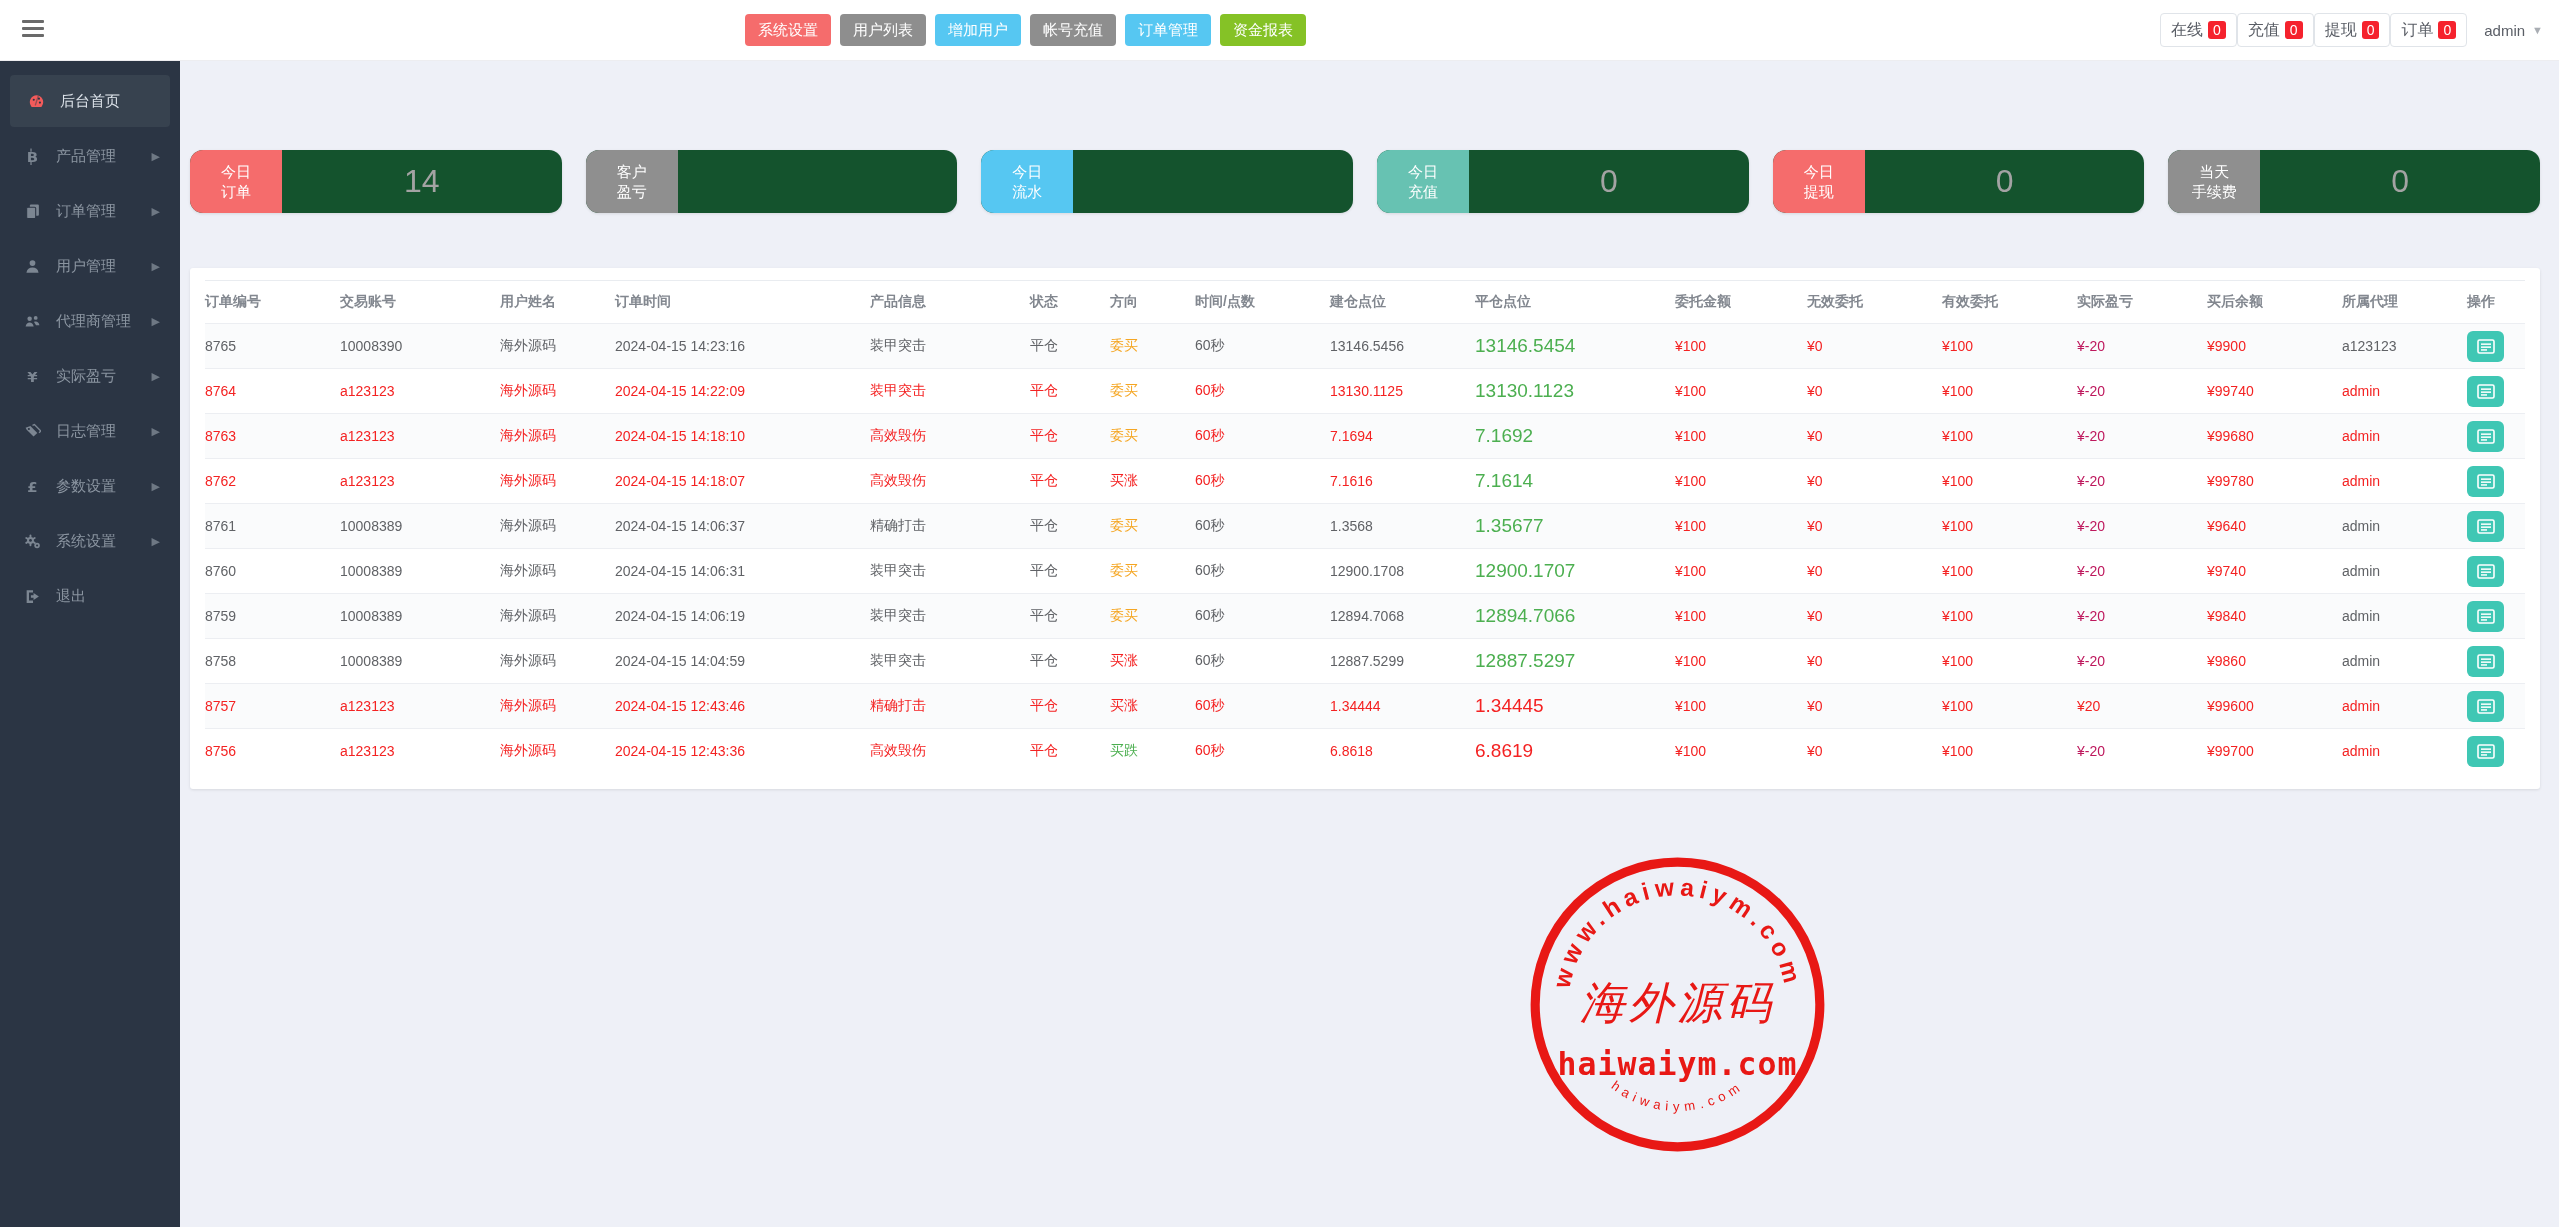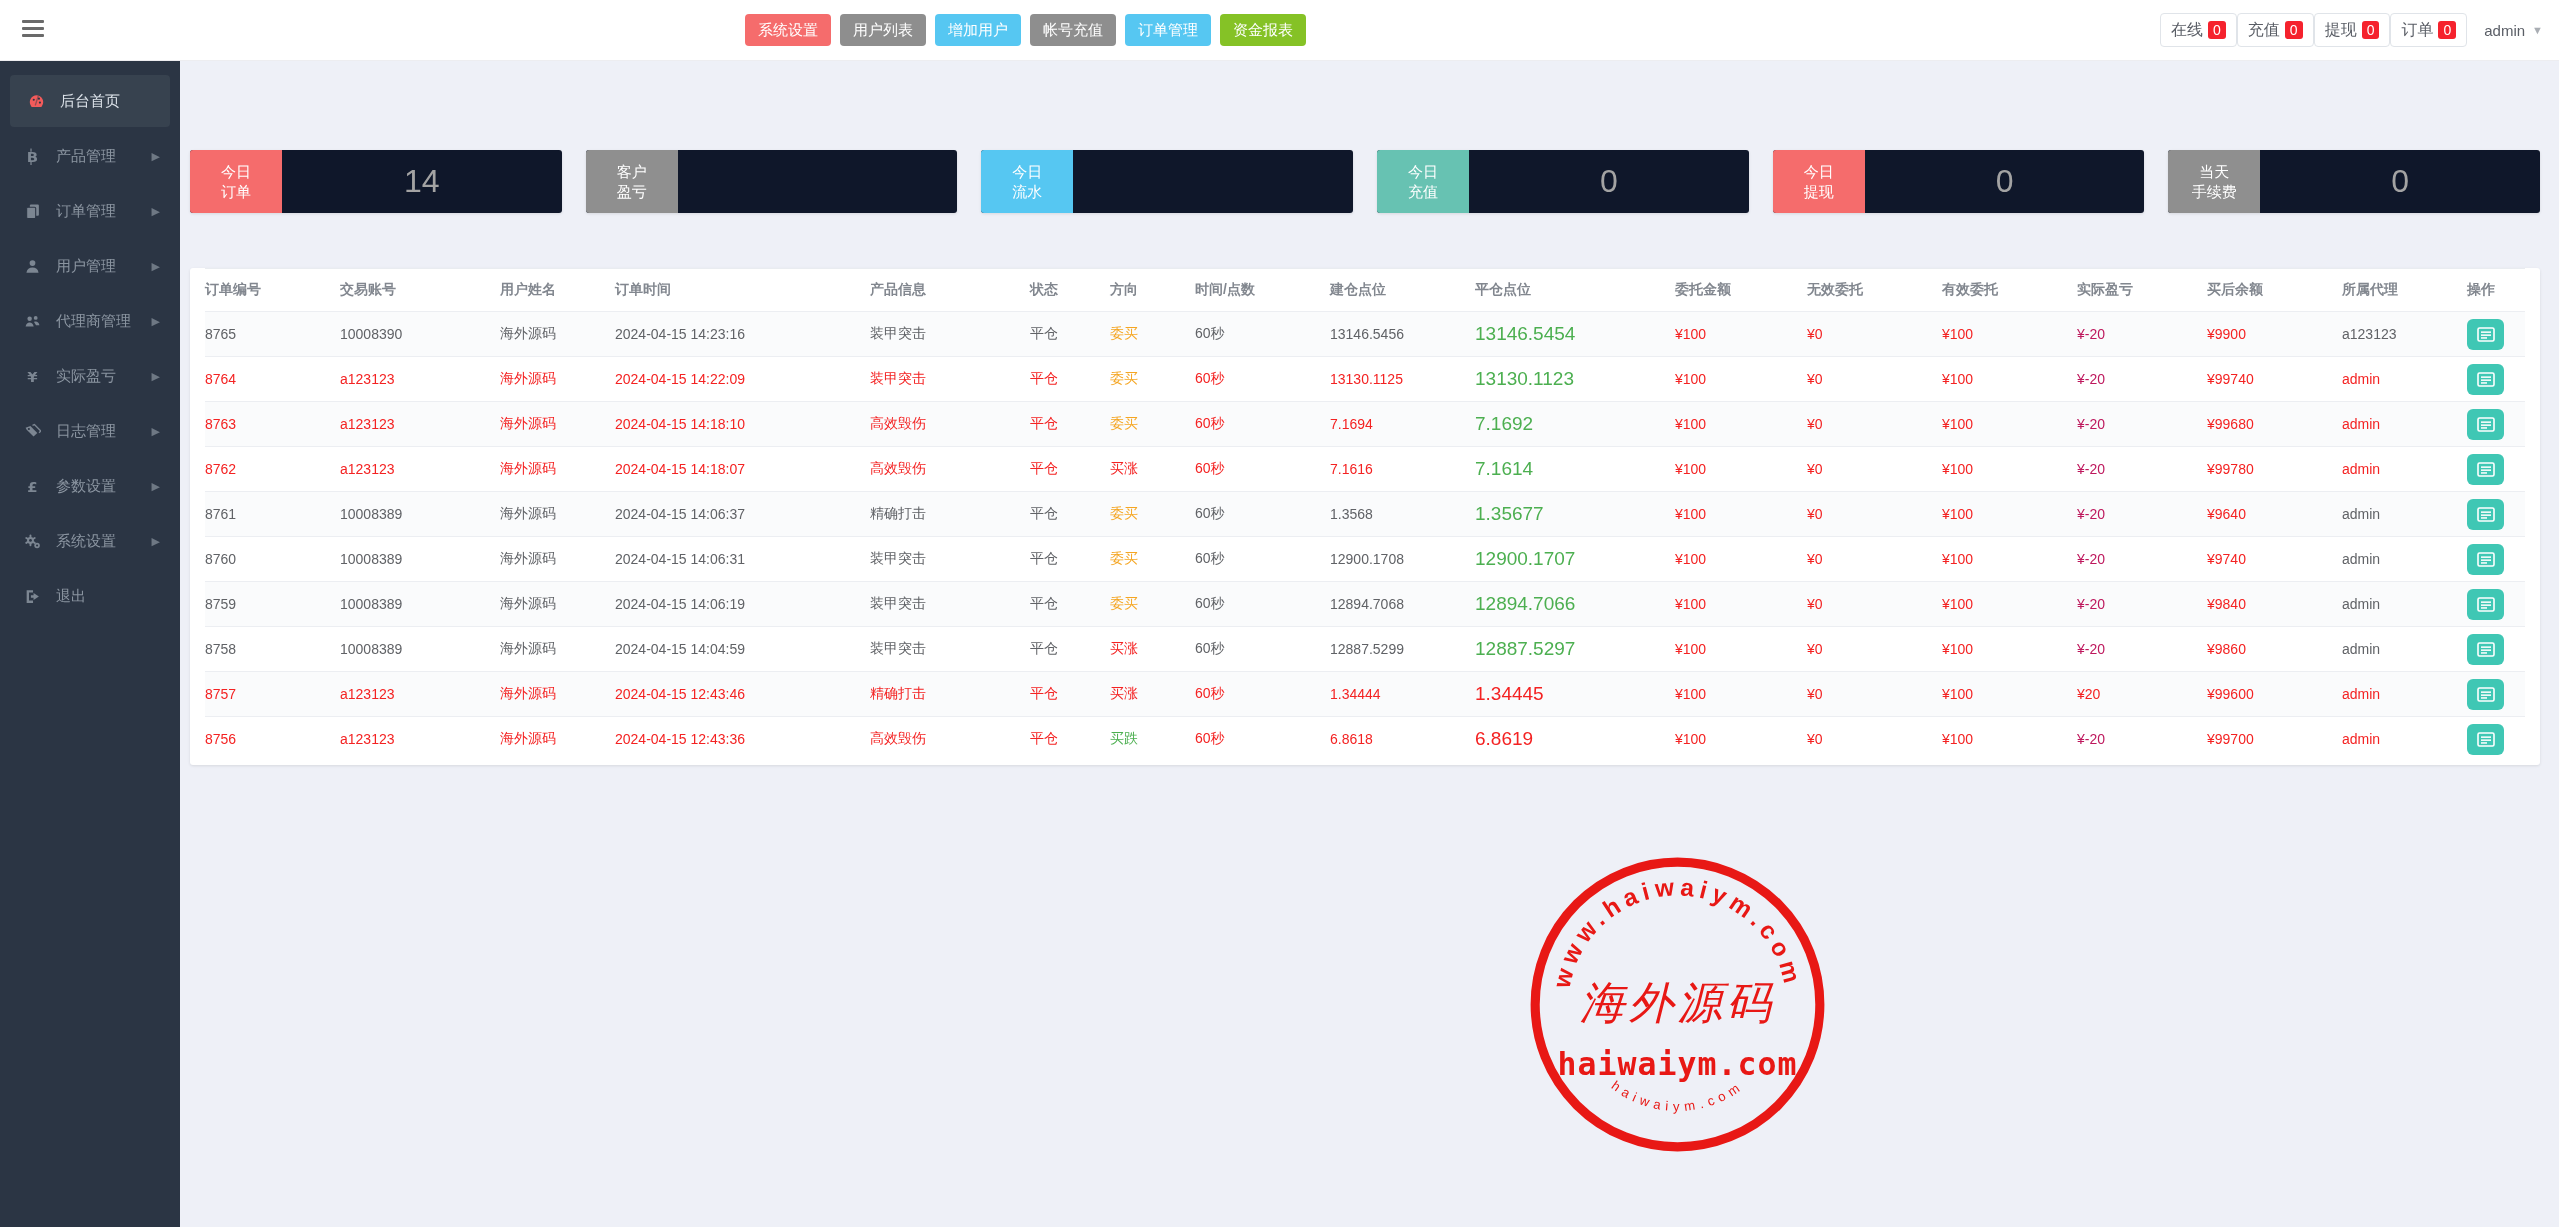--- a/index.html
+++ b/index.html
@@ -24,28 +24,28 @@
   .side-item .mi{width:17px;height:17px;margin-right:15px;color:#7c8692;flex:0 0 17px}
   .side-item .mi svg{width:17px;height:17px;display:block}
   .side-item .caret{position:absolute;right:20px;color:#6e7884;font-size:11px}
   .side-item.active{height:52px;margin:0 10px 2px;border-radius:4px;background:#37424f;color:#dde3ea;padding-left:18px}
   .side-item.active .mi{color:#f15b5b}
   
   .main{position:absolute;left:180px;top:60px;right:0;bottom:0}
   .stats{position:absolute;left:25px;top:33px;display:flex;gap:46px;font-size:20px;color:#5f6368;white-space:nowrap}
   .stat b{font-weight:normal;margin-left:6px}
   .cards{position:absolute;left:10px;right:19px;top:90px;height:63px;display:flex;gap:24px}
-  .card{flex:1;display:flex;background:#0f172a;border-radius:3px;box-shadow:0 1px 3px rgba(0,0,0,.10);overflow:hidden}
+  .card{flex:1;display:flex;background:#14532d;border-radius:13px;box-shadow:0 1px 3px rgba(0,0,0,.10);overflow:hidden}
   .card-label{width:92px;color:#fff;display:flex;flex-direction:column;justify-content:center;align-items:center;font-size:15px;line-height:20px;flex:0 0 92px}
   .card-value{flex:1;display:flex;align-items:center;justify-content:center;font-size:32px;color:#a3a3a3}
   
   .panel{position:absolute;left:10px;right:19px;top:208px;background:#fff;border-radius:3px;box-shadow:0 1px 3px rgba(0,0,0,.10);padding-bottom:4px}
   .panel-head{height:46px;display:flex;align-items:center;justify-content:space-between;padding:0 18px;color:#8e959e;font-size:15px}
   .more{color:#9a9a9a;font-size:14px;cursor:pointer;text-decoration:none}
-  table{width:2320px;margin:0 15px;border-collapse:collapse;table-layout:fixed;font-size:14px}
+  table{width:2320px;margin:12px 15px;border-collapse:collapse;table-layout:fixed;font-size:14px}
   thead th{height:42px;text-align:left;font-weight:bold;color:#82878f;border-top:1px solid #e9ecf0;padding:0;white-space:nowrap}
   tbody td{height:44px;border-top:1px solid #eceef2;padding:0;white-space:nowrap;overflow:hidden}
   tbody tr:nth-child(odd){background:#fafbfc}
   .c-gray{color:#606266}
   .c-red{color:#f42222}
   .c-orange{color:#f5a623}
   .c-green{color:#4caf50}
   .c-dgreen{color:#be185d}
   .cell-close{font-size:19px}
   .act-btn{width:37px;height:31px;background:#3fc7b4;border:none;border-radius:6px;display:flex;align-items:center;justify-content:center;cursor:pointer}

